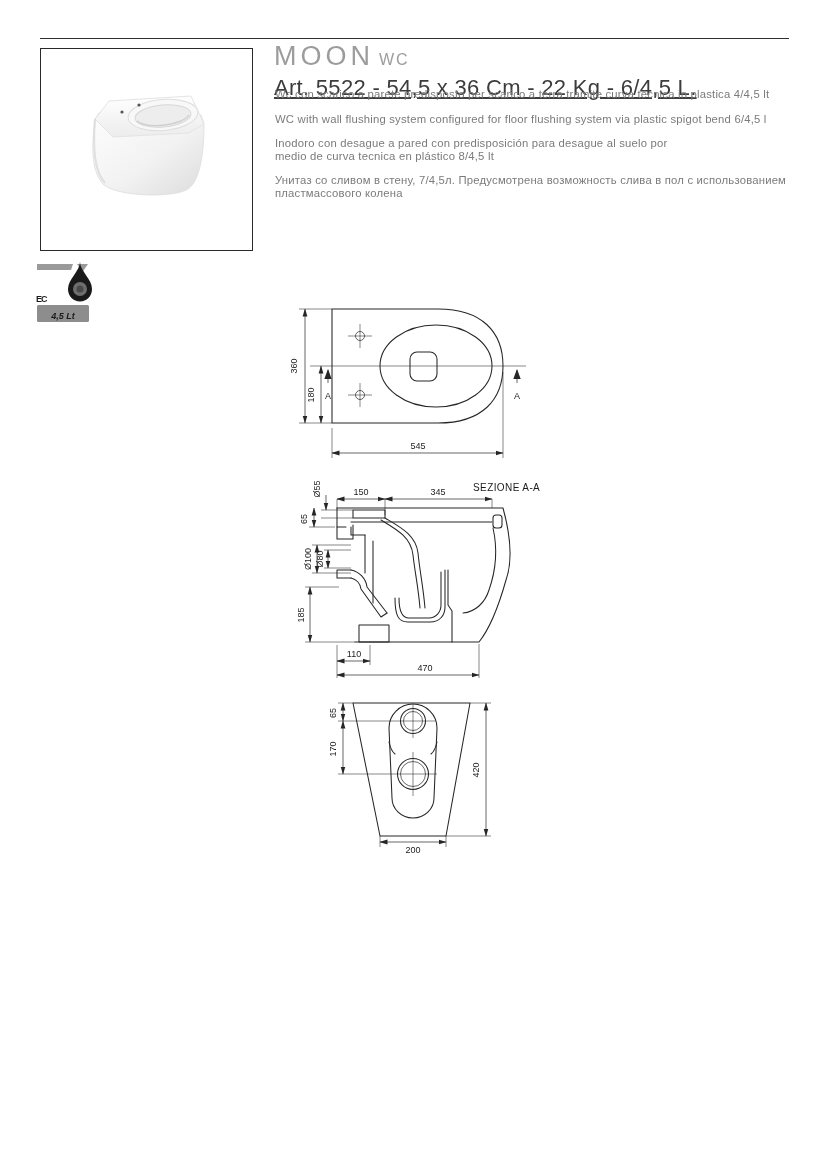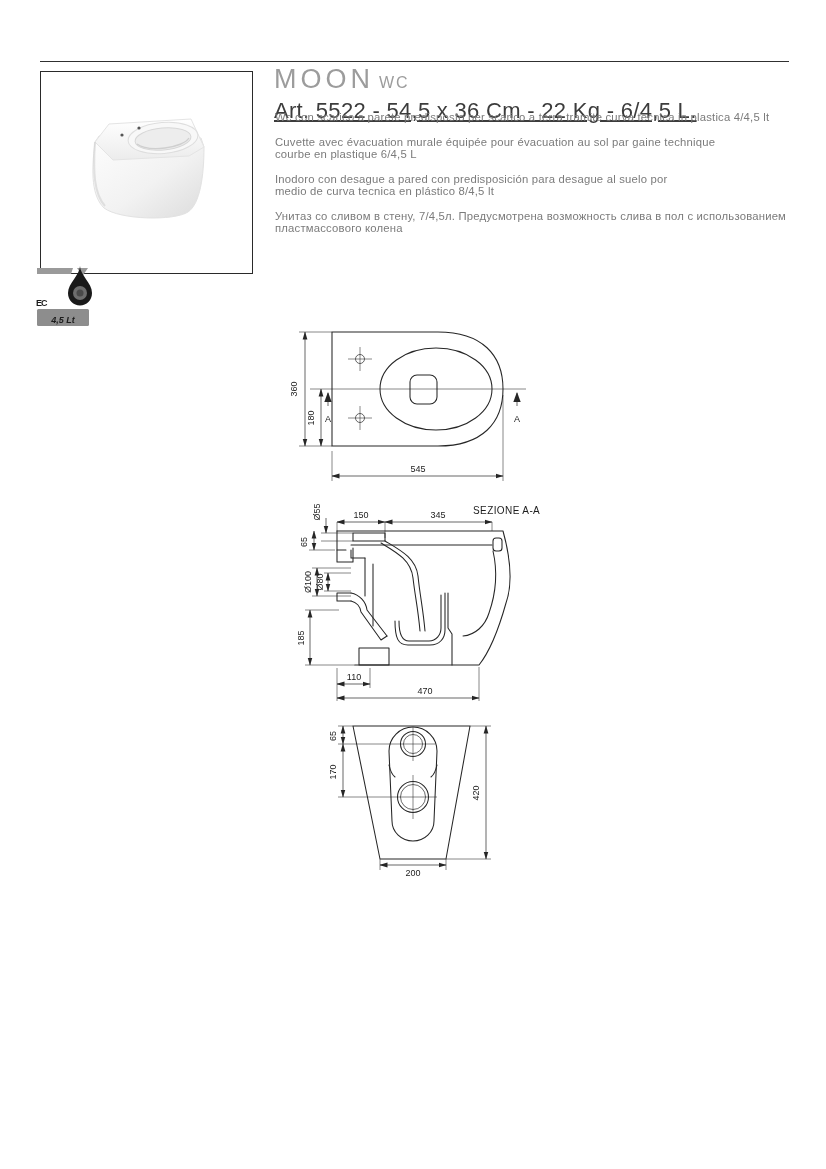--- a/index.html
+++ b/index.html
@@ -1,28 +1,28 @@
 <!DOCTYPE html>
 <html><head>
 <meta charset="utf-8">
 <style>
   html,body{margin:0;padding:0;background:#fff;}
   .page{position:relative;width:826px;height:880px;background:#ffffff;
-        font-family:"Liberation Sans",sans-serif;overflow:hidden;margin-top:23px;}
+        font-family:"Liberation Sans",sans-serif;overflow:hidden;}
   .toprule{position:absolute;left:40px;top:38px;width:749px;height:1px;background:#303030;}
   .photo-box{position:absolute;left:40px;top:48px;width:211px;height:201px;border:1px solid #2a2a2a;background:#fff;}
   .header{position:absolute;left:274px;top:41px;}
   .brand-line{white-space:nowrap;}
   .brand{font-size:27px;letter-spacing:4px;color:#9c9c9c;}
   .cat{font-size:16px;letter-spacing:2px;color:#9c9c9c;margin-left:5px;}
   .subtitle{font-size:22px;color:#3c3c3c;letter-spacing:.3px;margin-top:3px;text-decoration:underline;}
   .descs{position:absolute;left:275px;top:88px;width:516px;}
   .descs p{margin:0 0 12px 0;font-size:11.3px;line-height:12.5px;color:#7b7b7b;
            letter-spacing:.2px;white-space:pre-line;}
-  .eco{position:absolute;left:35px;top:243px;}
+  .eco{position:absolute;left:35px;top:262px;}
   .drawing{position:absolute;z-index:2;}
   svg .out{fill:none;stroke:#262626;stroke-width:1.05;stroke-linejoin:round;stroke-linecap:round;}
   svg .dim{fill:none;stroke:#262626;stroke-width:.7;}
   svg .ext{fill:none;stroke:#262626;stroke-width:.55;}
   svg .cl{fill:none;stroke:#262626;stroke-width:.55;}
   svg text{font-family:"Liberation Sans",sans-serif;font-size:9px;fill:#1c1c1c;}
   svg text.big{font-size:10px;letter-spacing:.4px;}
   .floor-strip{position:absolute;left:33px;top:1105px;width:757px;height:6px;z-index:1;
     background:repeating-linear-gradient(to right,#6f6f6f 0 103px,#ffffff 103px 108px);}
   .floor-bar{position:absolute;left:33px;top:1111px;width:757px;height:22px;background:#b3b3b3;z-index:1;}
@@ -62,22 +62,21 @@
 
   <div class="header">
     <div class="brand-line">
       <span class="brand">MOON</span><span class="cat">WC</span>
     </div>
     <div class="subtitle">Art. 5522 - 54,5 x 36 Cm - 22 Kg - 6/4,5 L.</div>
   </div>
 
   <div class="descs">
     <p>Wc con scarico a parete predisposto per scarico a terra tramite curva tecnica in plastica 4/4,5 lt</p>
-    <p>Cuvette avec évacuation murale équipée pour évacuation au sol par gaine technique
-courbe en plastique 6/4,5 L</p>
+    <p>WC with wall flushing system configured for floor flushing system via plastic spigot bend 6/4,5 l</p>
     <p>Inodoro con desague a pared con predisposición para desague al suelo por
 medio de curva tecnica en plástico 8/4,5 lt</p>
     <p>Унитаз со сливом в стену, 7/4,5л. Предусмотрена возможность слива в пол с использованием
 пластмассового колена</p>
   </div>
 
   <div class="eco">
     <svg width="72" height="62" viewBox="0 0 72 62">
       <polygon points="2,2 38,2 36,8 2,8" fill="#9a9a9a"></polygon>
       <polygon points="42,2 53,2 47.5,10" fill="#9a9a9a"></polygon>

